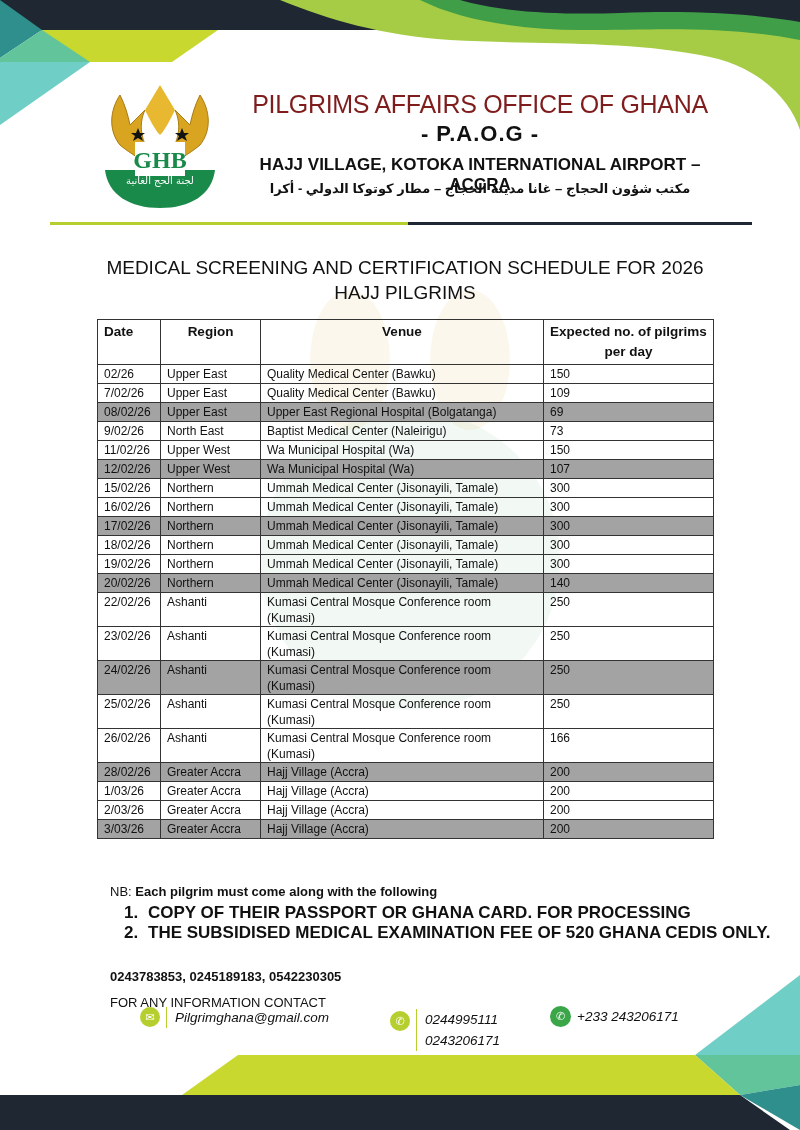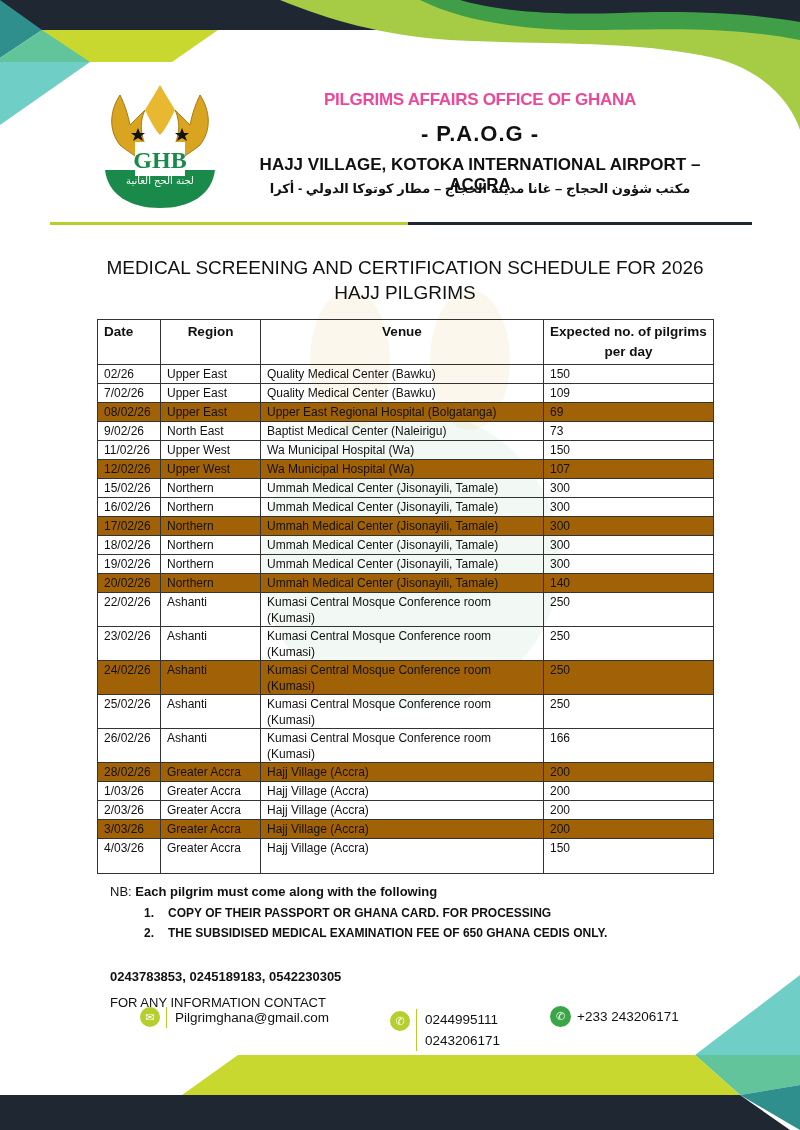--- a/index.html
+++ b/index.html
@@ -1,45 +1,45 @@
 <!DOCTYPE html>
 <html><head>
 <meta charset="utf-8">
 <style>
   html, body { margin: 0; padding: 0; }
   body { width: 800px; height: 1130px; position: relative; overflow: hidden; background: #ffffff; font-family: "Liberation Sans", "DejaVu Sans", sans-serif; color: #111; }
   svg.bg { position: absolute; left: 0; top: 0; }
   .logo { position: absolute; left: 100px; top: 80px; width: 120px; height: 130px; }
-  .org-title { position: absolute; left: 250px; top: 90px; width: 460px; text-align: center; font-weight: bold; font-size: 17px; letter-spacing: -0.3px; color: #ec4899; }
+  .org-title { position: absolute; left: 250px; top: 90px; width: 460px; text-align: center; font-weight: normal; font-size: 25px; letter-spacing: -0.3px; color: #7f1d1d; }
   .org-abbr { position: absolute; left: 250px; top: 121px; width: 460px; text-align: center; font-weight: bold; font-size: 22px; letter-spacing: 1px; }
   .org-address { position: absolute; left: 250px; top: 155px; width: 460px; text-align: center; font-weight: bold; font-size: 17px; }
   .org-arabic { position: absolute; left: 250px; top: 181px; width: 460px; text-align: center; font-weight: bold; font-size: 13px; direction: rtl; }
   .divider-lime { position: absolute; left: 50px; top: 222px; width: 358px; height: 3px; background: #b7cf2e; }
   .divider-dark { position: absolute; left: 408px; top: 222px; width: 344px; height: 3px; background: #1f2733; }
   .doc-title { position: absolute; left: 90px; top: 255px; width: 630px; text-align: center; font-weight: normal; font-size: 19px; line-height: 25px; color: #111; }
   table.sched { position: absolute; left: 97px; top: 319px; width: 617px; border-collapse: collapse; font-size: 12px; }
   table.sched th, table.sched td { border: 1px solid #333; padding: 0 6px; vertical-align: top; }
   table.sched th { font-weight: bold; font-size: 13.5px; height: 42px; text-align: left; padding-top: 2px; line-height: 20px; }
   table.sched th.c { text-align: center; }
   table.sched td { height: 18px; line-height: 18px; }
   table.sched td.num { text-align: left; }
-  table.sched tr.shade td { background: #a16207; }
+  table.sched tr.shade td { background: #a3a3a3; }
   table.sched tr.tall td { height: 32px; line-height: 16px; padding-top: 1px; }
   table.sched tr.last td { height: 34px; }
   .col-date { width: 50px; } .col-region { width: 87px; } .col-venue { width: 270px; }
   .nb { position: absolute; left: 110px; top: 884px; font-size: 13px; }
   .nb b { font-weight: bold; }
-  .nb-list { position: absolute; left: 144px; top: 903px; font-size: 12px; font-weight: bold; line-height: 20px; margin: 0; padding: 0; list-style: none; }
+  .nb-list { position: absolute; left: 124px; top: 903px; font-size: 17px; font-weight: bold; line-height: 20px; margin: 0; padding: 0; list-style: none; }
   .nb-list li span.n { display: inline-block; width: 24px; }
   .contact-label { position: absolute; left: 110px; top: 951px; font-size: 13px; margin-top: 44px; }
   .contact-phones { position: absolute; left: 110px; top: 969px; font-size: 13px; font-weight: bold; }
   .ct { position: absolute; display: flex; align-items: flex-start; font-size: 13.5px; }
   .ct .ic { width: 20px; height: 20px; border-radius: 50%; background: #b7cf2e; color: #fff; display: flex; align-items: center; justify-content: center; font-size: 11px; margin-right: 6px; }
   .ct .sep { width: 1px; background: #b7cf2e; margin-right: 8px; align-self: stretch; }
-  .ct .lines div { line-height: 21px; }
+  .ct .lines div { line-height: 21px; font-style: italic; }
 </style>
 </head>
 <body>
 
 <svg class="bg" width="800" height="1130" viewBox="0 0 800 1130">
 
   <polygon points="0,0 800,0 800,30 0,30" fill="#1f2733"></polygon>
 
   <polygon points="40,30 218,30 172,62 40,62" fill="#c8d82f"></polygon>
 
@@ -222,36 +222,30 @@
         <td>Greater Accra</td>
         <td>Hajj Village (Accra)</td>
         <td class="num">200</td>
       </tr>
     <tr class="shade">
         <td>3/03/26</td>
         <td>Greater Accra</td>
         <td>Hajj Village (Accra)</td>
         <td class="num">200</td>
       </tr>
-    <tr class="last">
-        <td>4/03/26</td>
-        <td>Greater Accra</td>
-        <td>Hajj Village (Accra)</td>
-        <td class="num">150</td>
-      </tr>
   </tbody>
 </table>
 
 <div class="nb">
   <span>NB:</span>
   <b>Each pilgrim must come along with the following</b>
 </div>
 <ul class="nb-list">
   <li><span class="n">1.</span><span>COPY OF THEIR PASSPORT OR GHANA CARD.  FOR PROCESSING</span></li>
-  <li><span class="n">2.</span><span>THE SUBSIDISED MEDICAL EXAMINATION FEE OF 650 GHANA CEDIS ONLY.</span></li>
+  <li><span class="n">2.</span><span>THE SUBSIDISED MEDICAL EXAMINATION FEE OF 520 GHANA CEDIS ONLY.</span></li>
 </ul>
 
 <div class="contact-label">FOR ANY INFORMATION CONTACT</div>
 <div class="contact-phones">0243783853, 0245189183, 0542230305</div>
 
 <div class="ct" style="left:140px; top:1007px;">
   <span class="ic">✉</span>
   <span class="sep"></span>
   <div class="lines">
       <div>Pilgrimghana@gmail.com</div>

